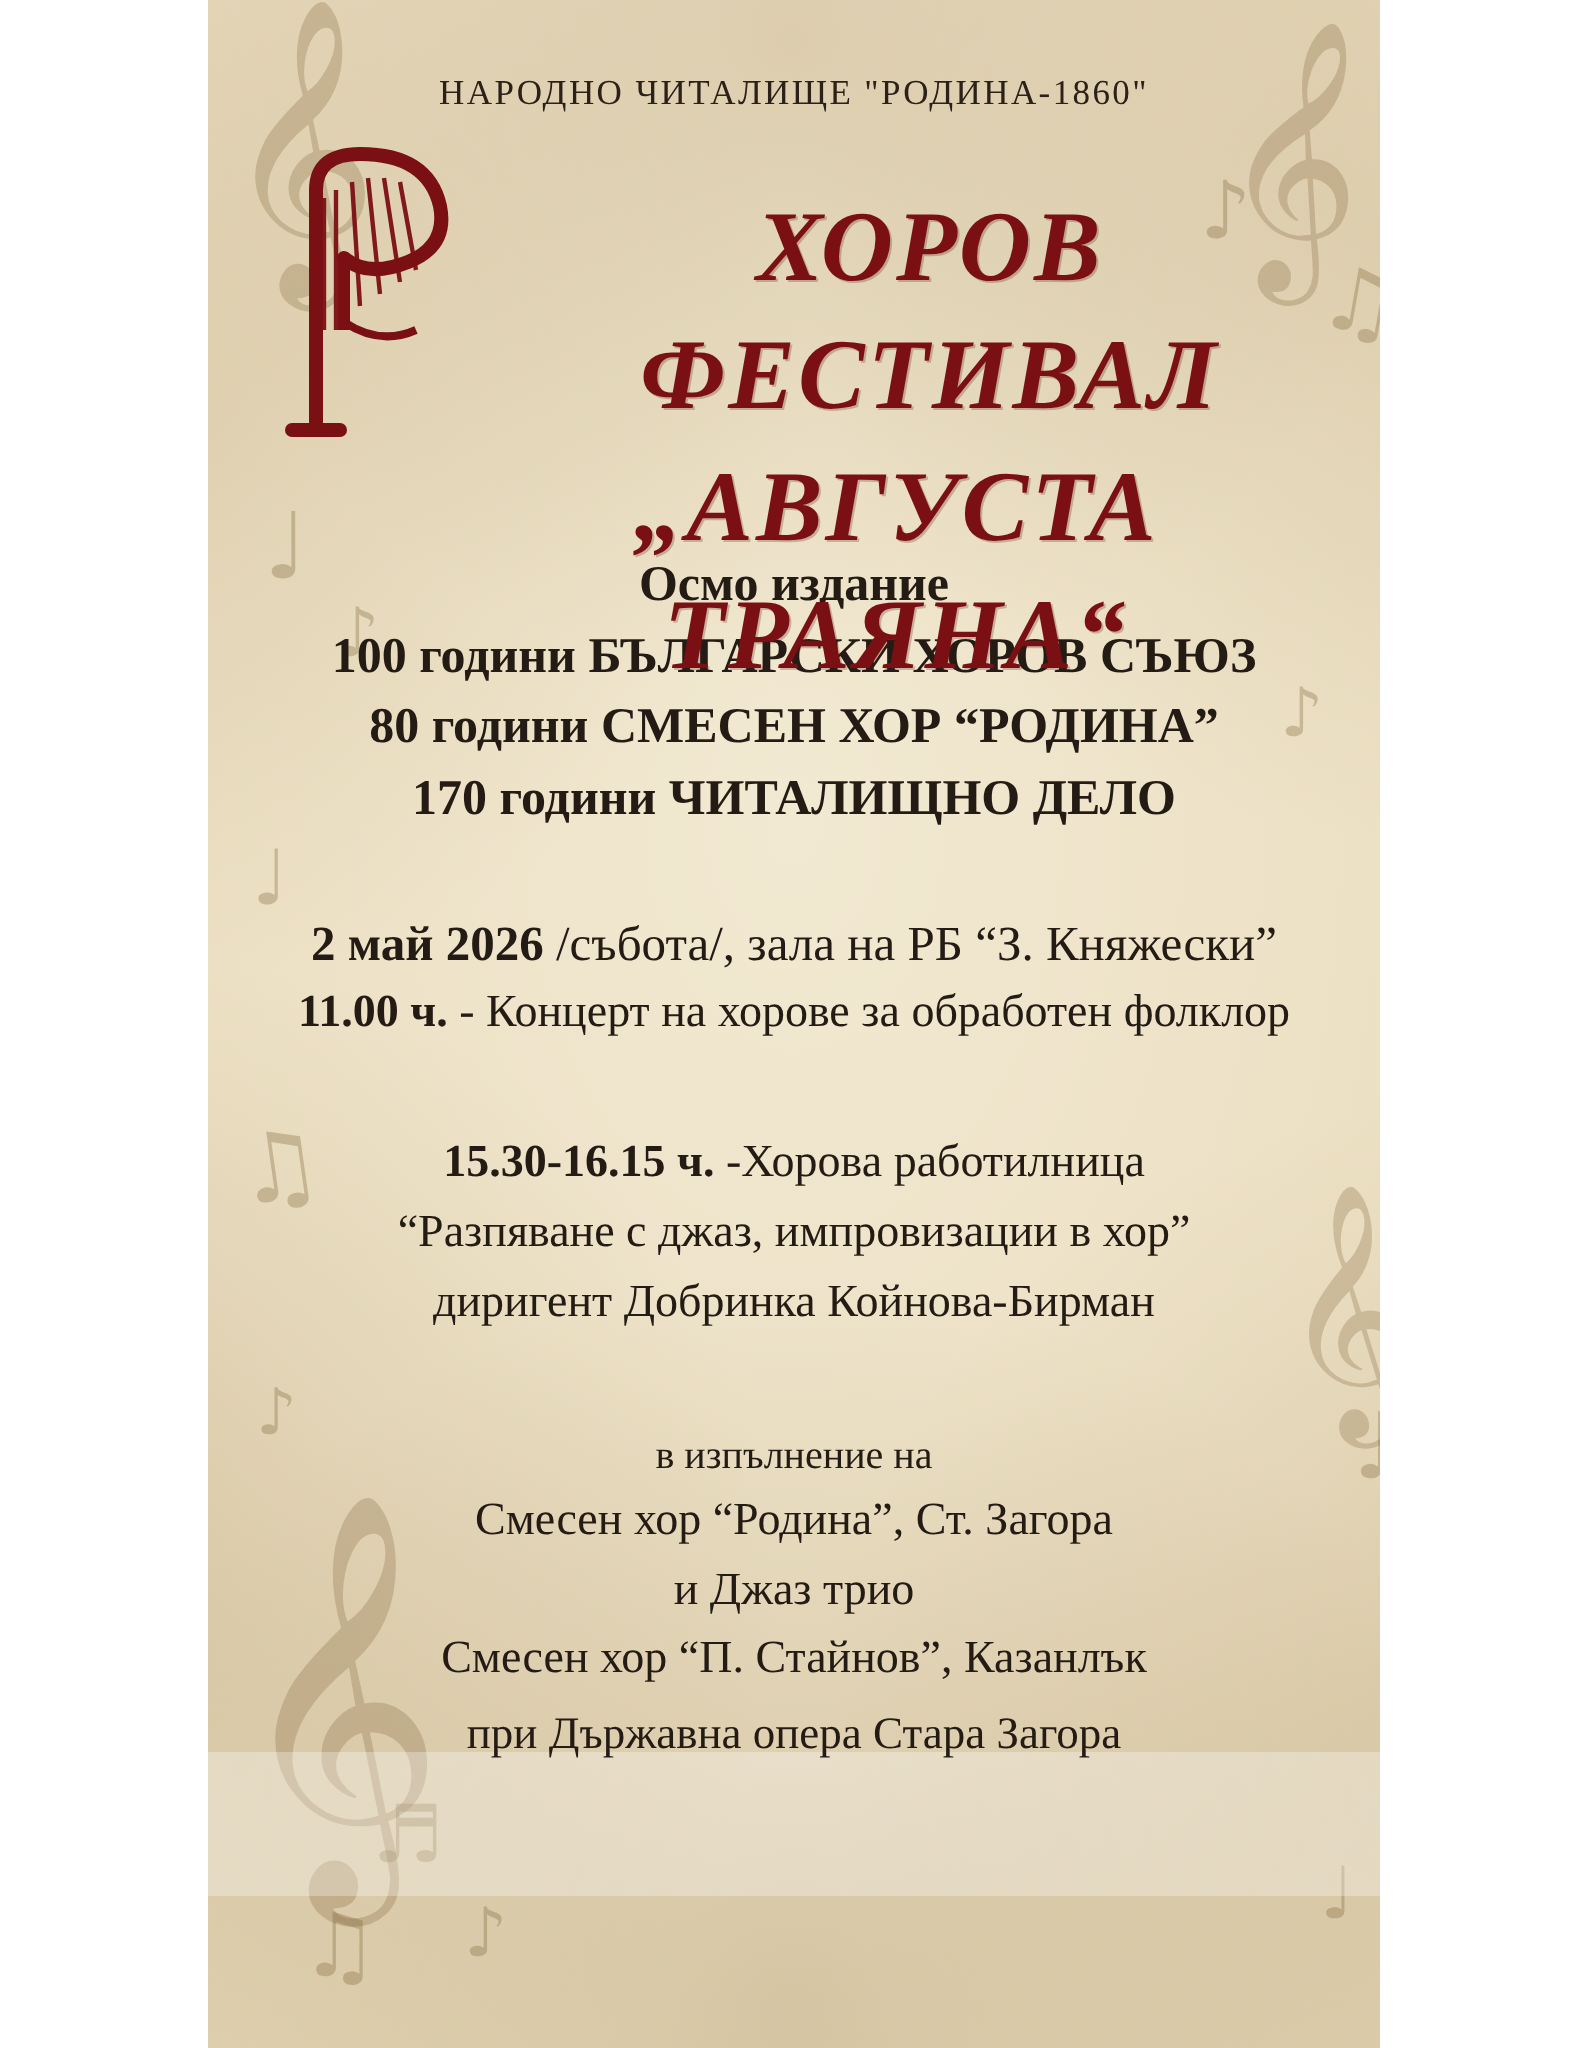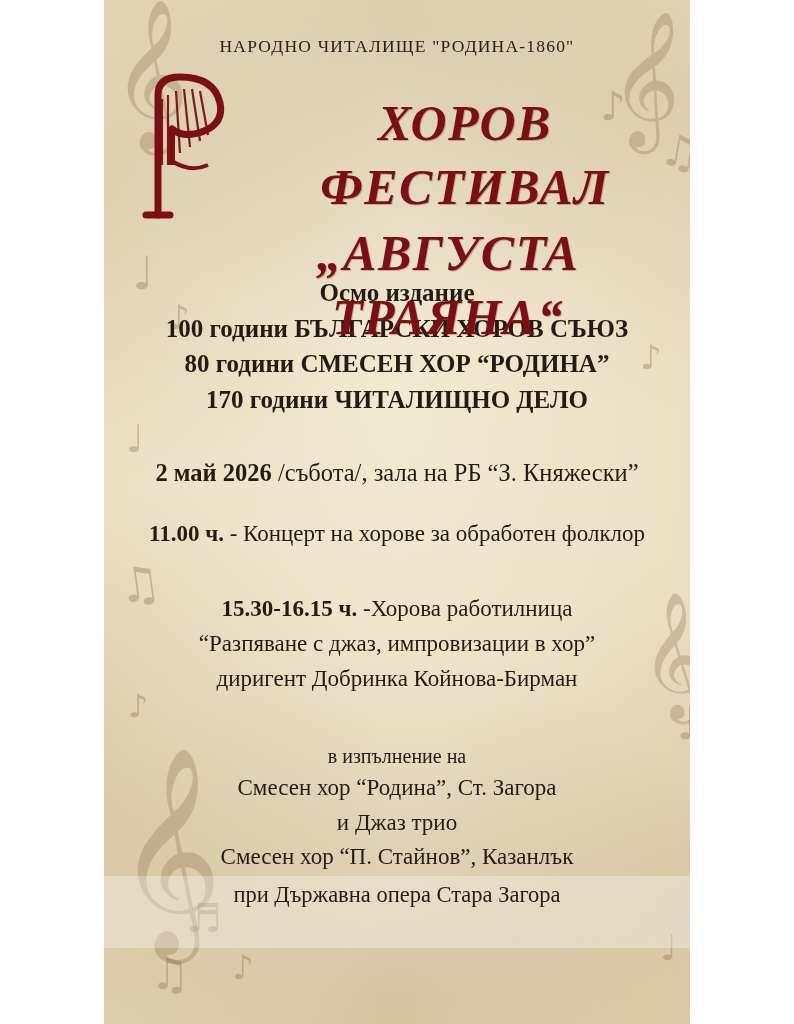--- a/index.html
+++ b/index.html
@@ -124,21 +124,20 @@
   .edition .big { display: block; font-weight: bold; }
 
   .date-line {
     margin-top: 42px;
     font-size: 24.5px;
     color: #241c14;
   }
   .b { font-weight: bold; }
 
   .concerts {
-    margin-top: 28px;
     font-size: 23px;
     color: #241c14;
     line-height: 1.62;
   }
 
   .workshop {
     margin-top: 40px;
     font-size: 23px;
     color: #241c14;
     line-height: 1.52;

